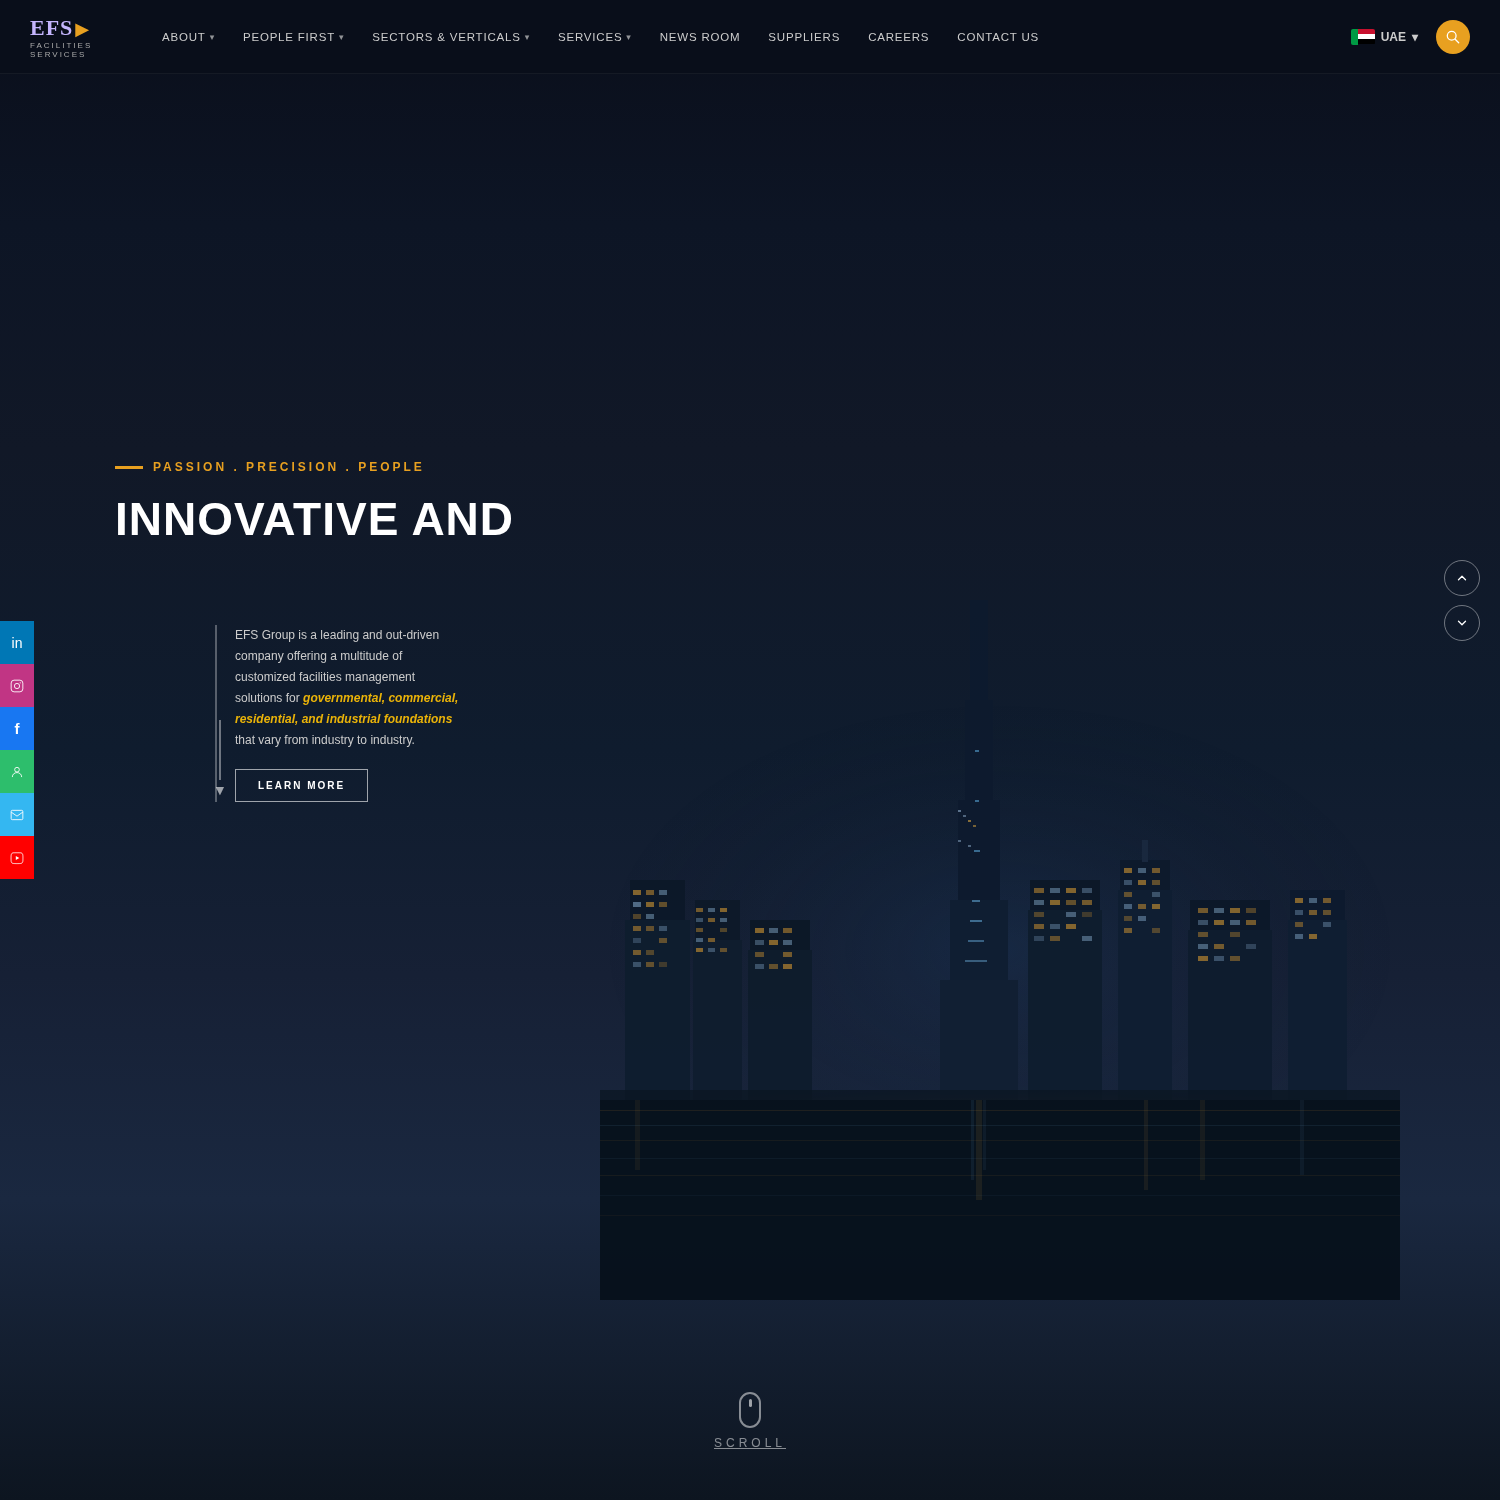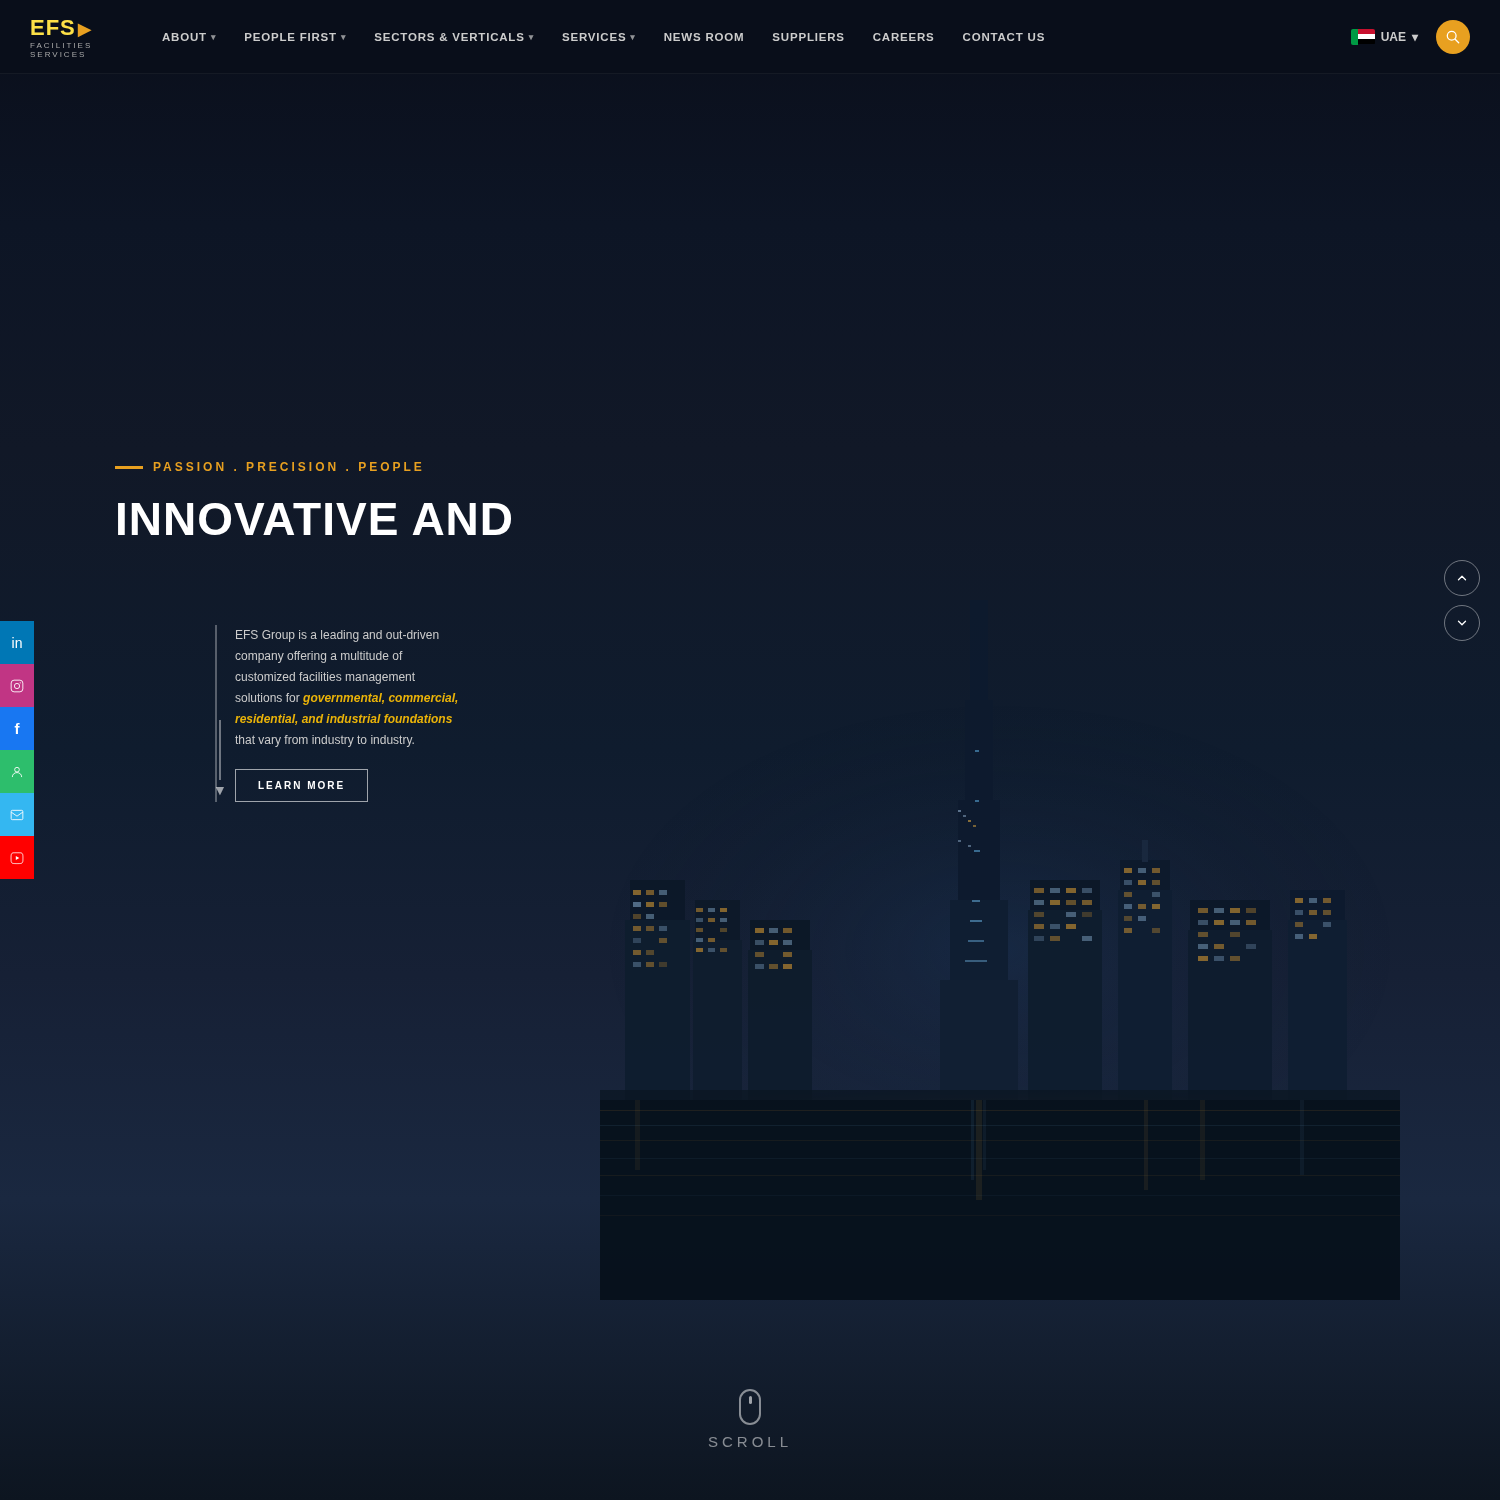--- a/index.html
+++ b/index.html
@@ -64,24 +64,25 @@
 
     .logo-box {
       width: 80px;
       height: 50px;
       display: flex;
       align-items: center;
       justify-content: center;
     }
 
     .logo-text {
-      color: #fde047;
+      color: #c4b5fd;
       font-size: 22px;
       font-weight: 900;
       letter-spacing: 1px;
+      font-family: Liberation Serif, serif;
     }
 
     .logo-arrow {
       color: #e8a020;
       font-size: 18px;
       margin-left: 2px;
     }
 
     .logo-subtitle {
       color: #aaa;
@@ -94,21 +95,21 @@
     .nav-links {
       display: flex;
       align-items: center;
       flex: 1;
       gap: 4px;
     }
 
     .nav-item {
       color: #ccc;
       font-size: 11.5px;
-      font-weight: 700;
+      font-weight: 400;
       letter-spacing: 0.8px;
       text-transform: uppercase;
       padding: 8px 12px;
       cursor: pointer;
       display: flex;
       align-items: center;
       gap: 4px;
       white-space: nowrap;
       transition: color 0.2s;
     }
@@ -326,23 +327,24 @@
 
     .scroll-dot {
       width: 3px;
       height: 8px;
       background: rgba(255,255,255,0.6);
       border-radius: 2px;
     }
 
     .scroll-text {
       color: rgba(255,255,255,0.5);
-      font-size: 15px;
+      font-size: 12px;
       letter-spacing: 4px;
       text-transform: uppercase;
+      text-decoration: underline;
     }
 
     
     .building-lights {
       position: absolute;
       right: 100px;
       bottom: 200px;
       width: 800px;
       height: 700px;
       z-index: 3;

